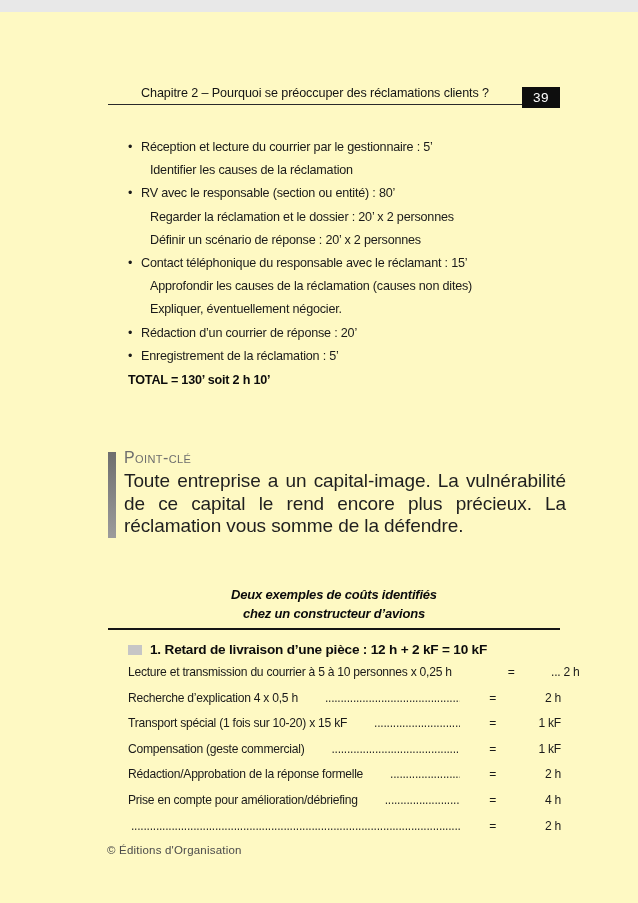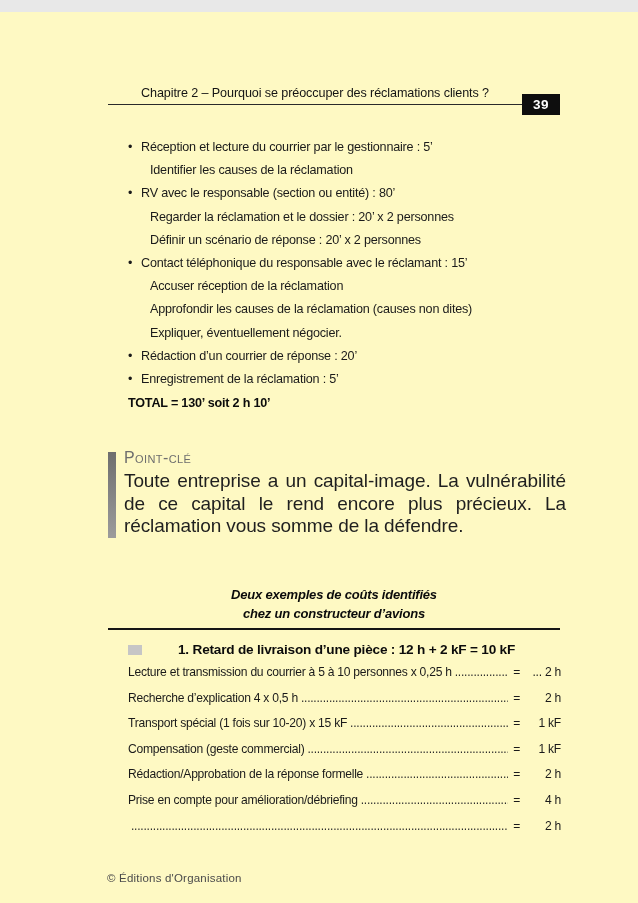--- a/index.html
+++ b/index.html
@@ -30,25 +30,25 @@
     font-size: 12.6px;
     color: #141414;
     letter-spacing: -0.1px;
     padding-bottom: 4px;
     border-bottom: 1.5px solid #2a2a2a;
     white-space: nowrap;
   }
   .page-box {
     flex: none;
     position: relative;
-    top: 10px;
+    top: 3px;
     width: 38px; height: 21px;
     background: #0e0e0e;
     color: #ffffff;
-    font-weight: bold;
+    font-weight: normal;
     font-size: 13.5px;
     display: flex;
     align-items: center;
     justify-content: center;
     letter-spacing: 0.5px;
   }
 
   
   .schedule {
     position: absolute;
@@ -123,21 +123,20 @@
     position: absolute;
     top: 630px; left: 128px;
     width: 432px;
     font-weight: bold;
     font-size: 13.6px;
     color: #0b0b0b;
     letter-spacing: -0.2px;
     white-space: nowrap;
     display: flex;
     align-items: center;
-    gap: 28px;
   }
   .section-heading .square {
     display: inline-block;
     width: 14px; height: 10px;
     background: #c6c6c6;
     margin-right: 8px;
     flex: none;
   }
 
   
@@ -147,20 +146,21 @@
     width: 433px;
     font-size: 12.1px;
     letter-spacing: -0.25px;
     color: #1a1a1a;
   }
   .cost-row {
     display: flex;
     align-items: baseline;
     height: 25.6px;
     white-space: nowrap;
+    gap: 24px;
   }
   .cost-row .label { flex: none; }
   .cost-row .dots {
     flex: 1;
     min-width: 0;
     overflow: hidden;
     white-space: nowrap;
     margin: 0 3px;
     color: #2c2c2c;
   }
@@ -168,21 +168,21 @@
   .cost-row .value {
     flex: none;
     min-width: 36px;
     text-align: right;
     white-space: nowrap;
   }
 
   
   .footer {
     position: absolute;
-    top: 860px; left: 107px;
+    top: 832px; left: 107px;
     font-size: 11.5px;
     color: #4b4b4b;
     letter-spacing: 0.2px;
   }
 </style>
 </head>
 <body>
 
 <div class="page">
 
@@ -206,23 +206,20 @@
         </div>
         <div class="li sub">
           <span class="txt">Regarder la réclamation et le dossier : 20’ x 2 personnes</span>
         </div>
         <div class="li sub">
           <span class="txt">Définir un scénario de réponse : 20’ x 2 personnes</span>
         </div>
         <div class="li">
           <span class="bullet">•</span>
           <span class="txt">Contact téléphonique du responsable avec le réclamant : 15’</span>
-        </div>
-        <div class="li sub">
-          <span class="txt">Accuser réception de la réclamation</span>
         </div>
         <div class="li sub">
           <span class="txt">Approfondir les causes de la réclamation (causes non dites)</span>
         </div>
         <div class="li sub">
           <span class="txt">Expliquer, éventuellement négocier.</span>
         </div>
         <div class="li">
           <span class="bullet">•</span>
           <span class="txt">Rédaction d’un courrier de réponse : 20’</span>

